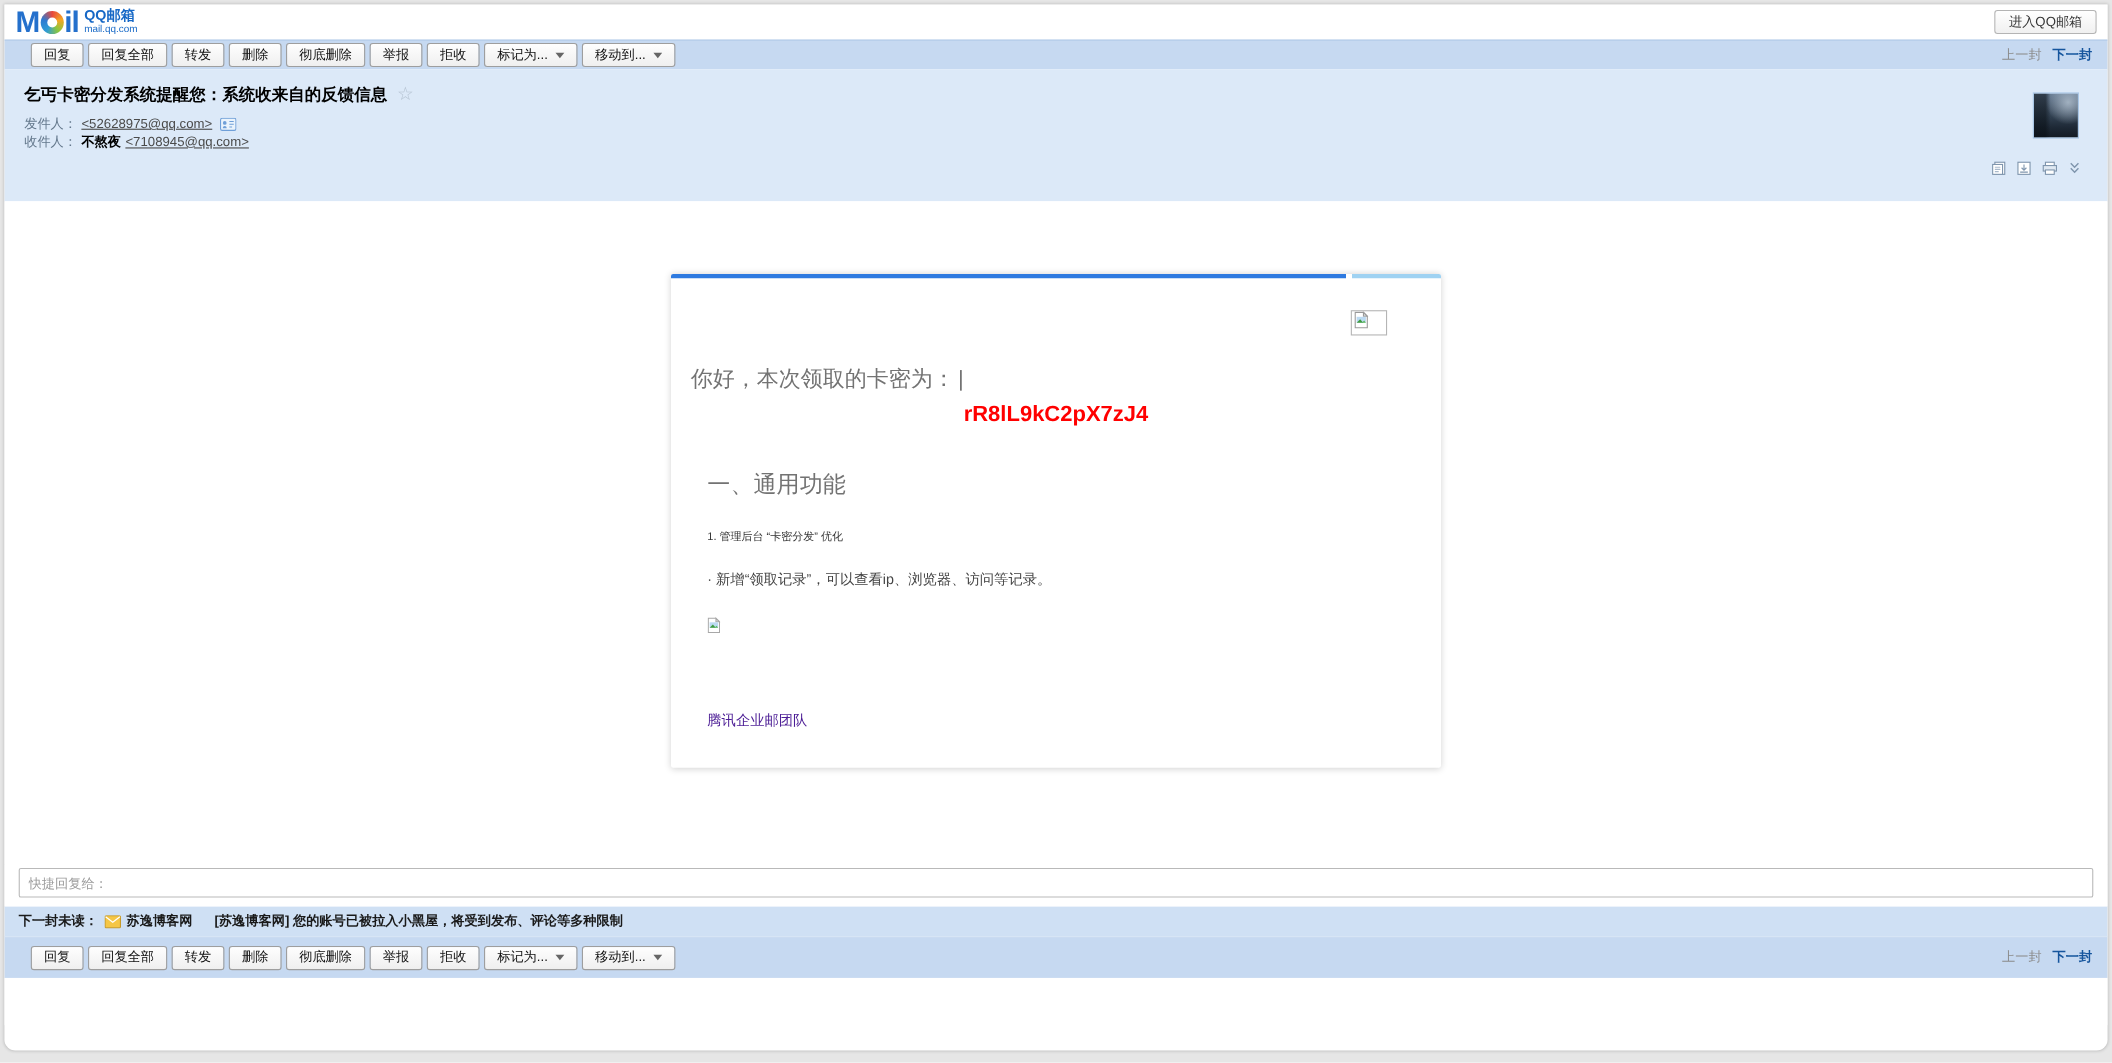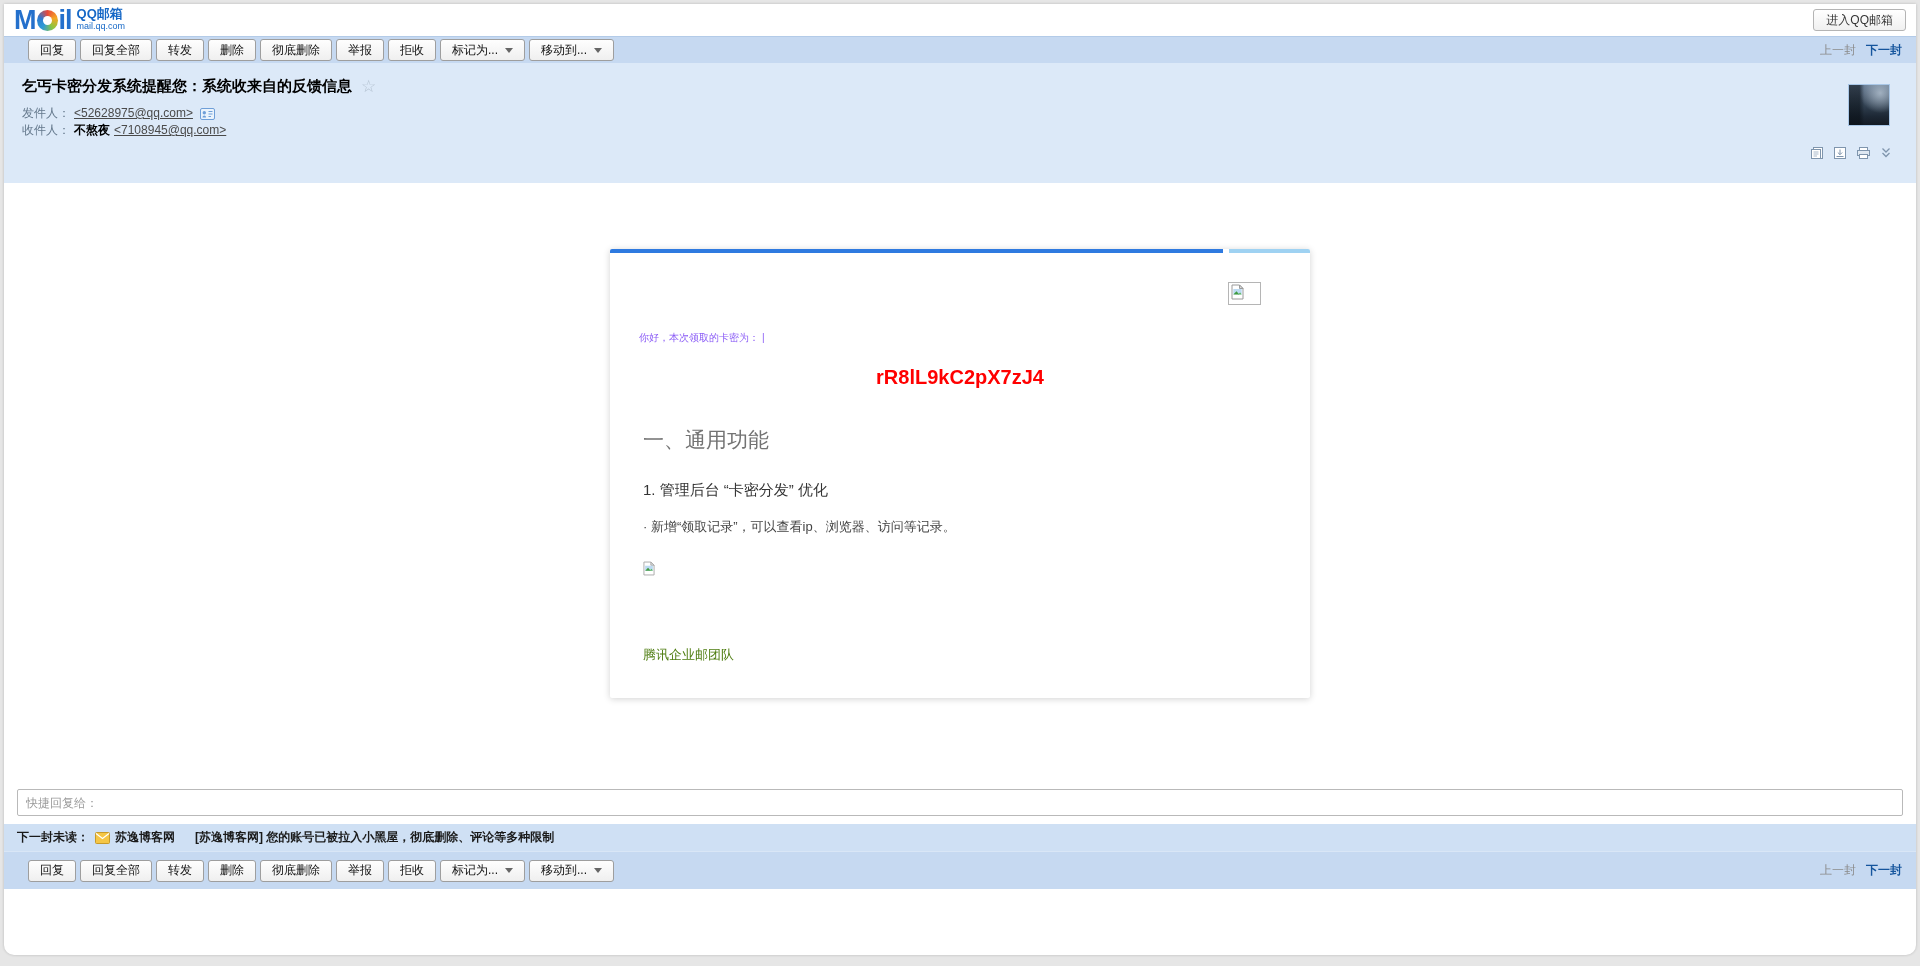--- a/index.html
+++ b/index.html
@@ -96,28 +96,28 @@
     box-shadow:0 1px 7px rgba(0,0,0,.18);
   }
   .card-top {
     height:4px; border-radius:2px 2px 0 0;
     background:linear-gradient(to right,#2e7ae0 0 87.6%, #ffffff 87.6% 88.4%, #9fd2f2 88.4% 100%);
   }
   .broken-box {
     position:absolute; right:49px; top:33px; width:33px; height:23px;
     border:1px solid #b5b5b5; background:#fff; display:flex; align-items:center; padding-left:2px;
   }
-  .greeting { position:absolute; left:29px; top:82px; font-size:10px; color:#8b5cf6; }
+  .greeting { position:absolute; left:18px; top:82px; font-size:20px; color:#737373; }
   .cursor-bar { margin-left:3px; }
   .code { position:absolute; left:0; right:0; top:117px; text-align:center; font-size:20px; font-weight:bold; color:#ff0000; }
   .section-title { position:absolute; left:33px; top:177px; font-size:21px; color:#737373; }
-  .item-title { position:absolute; left:33px; top:232px; font-size:15px; color:#333; }
+  .item-title { position:absolute; left:33px; top:232px; font-size:10px; color:#333; }
   .bullet { position:absolute; left:33px; top:269px; font-size:13px; color:#444; }
   .broken-small { position:absolute; left:33px; top:311px; }
-  .signature { position:absolute; left:33px; top:397px; font-size:13px; color:#4d7c0f; }
+  .signature { position:absolute; left:33px; top:397px; font-size:13px; color:#4c1d95; }
 
   
   .reply-row { height:38px; background:#fff; position:relative; }
   .quick-input {
     position:absolute; left:13px; top:3px; width:calc(100% - 26px); height:27px;
     border:1px solid #b9b9b9; border-radius:2px; font-size:12px; color:#444; padding:0 8px;
     font-family:"Liberation Sans","DejaVu Sans",sans-serif; resize:none;
   }
   .quick-input::placeholder { color:#9a9a9a; }
 
@@ -262,21 +262,21 @@
 
   <div class="unread-bar">
     <span class="unread-label">下一封未读：</span>
     <span class="mail-env">
       <svg width="15" height="12" viewBox="0 0 15 12">
           <rect x="0.5" y="0.5" width="14" height="11" rx="1" fill="#f5c645" stroke="#c79a2a"></rect>
           <path d="M1 1.5l6.5 5L14 1.5" fill="none" stroke="#fff" stroke-width="1.1"></path>
         </svg>
     </span>
     <span class="unread-sender">苏逸博客网</span>
-    <span class="unread-subject">[苏逸博客网] 您的账号已被拉入小黑屋，彻底删除、评论等多种限制</span>
+    <span class="unread-subject">[苏逸博客网] 您的账号已被拉入小黑屋，将受到发布、评论等多种限制</span>
   </div>
 
   <div class="toolbar bottom">
     <button class="tb-btn">回复</button>
     <button class="tb-btn">回复全部</button>
     <button class="tb-btn">转发</button>
     <button class="tb-btn">删除</button>
     <button class="tb-btn">彻底删除</button>
     <button class="tb-btn">举报</button>
     <button class="tb-btn">拒收</button>

